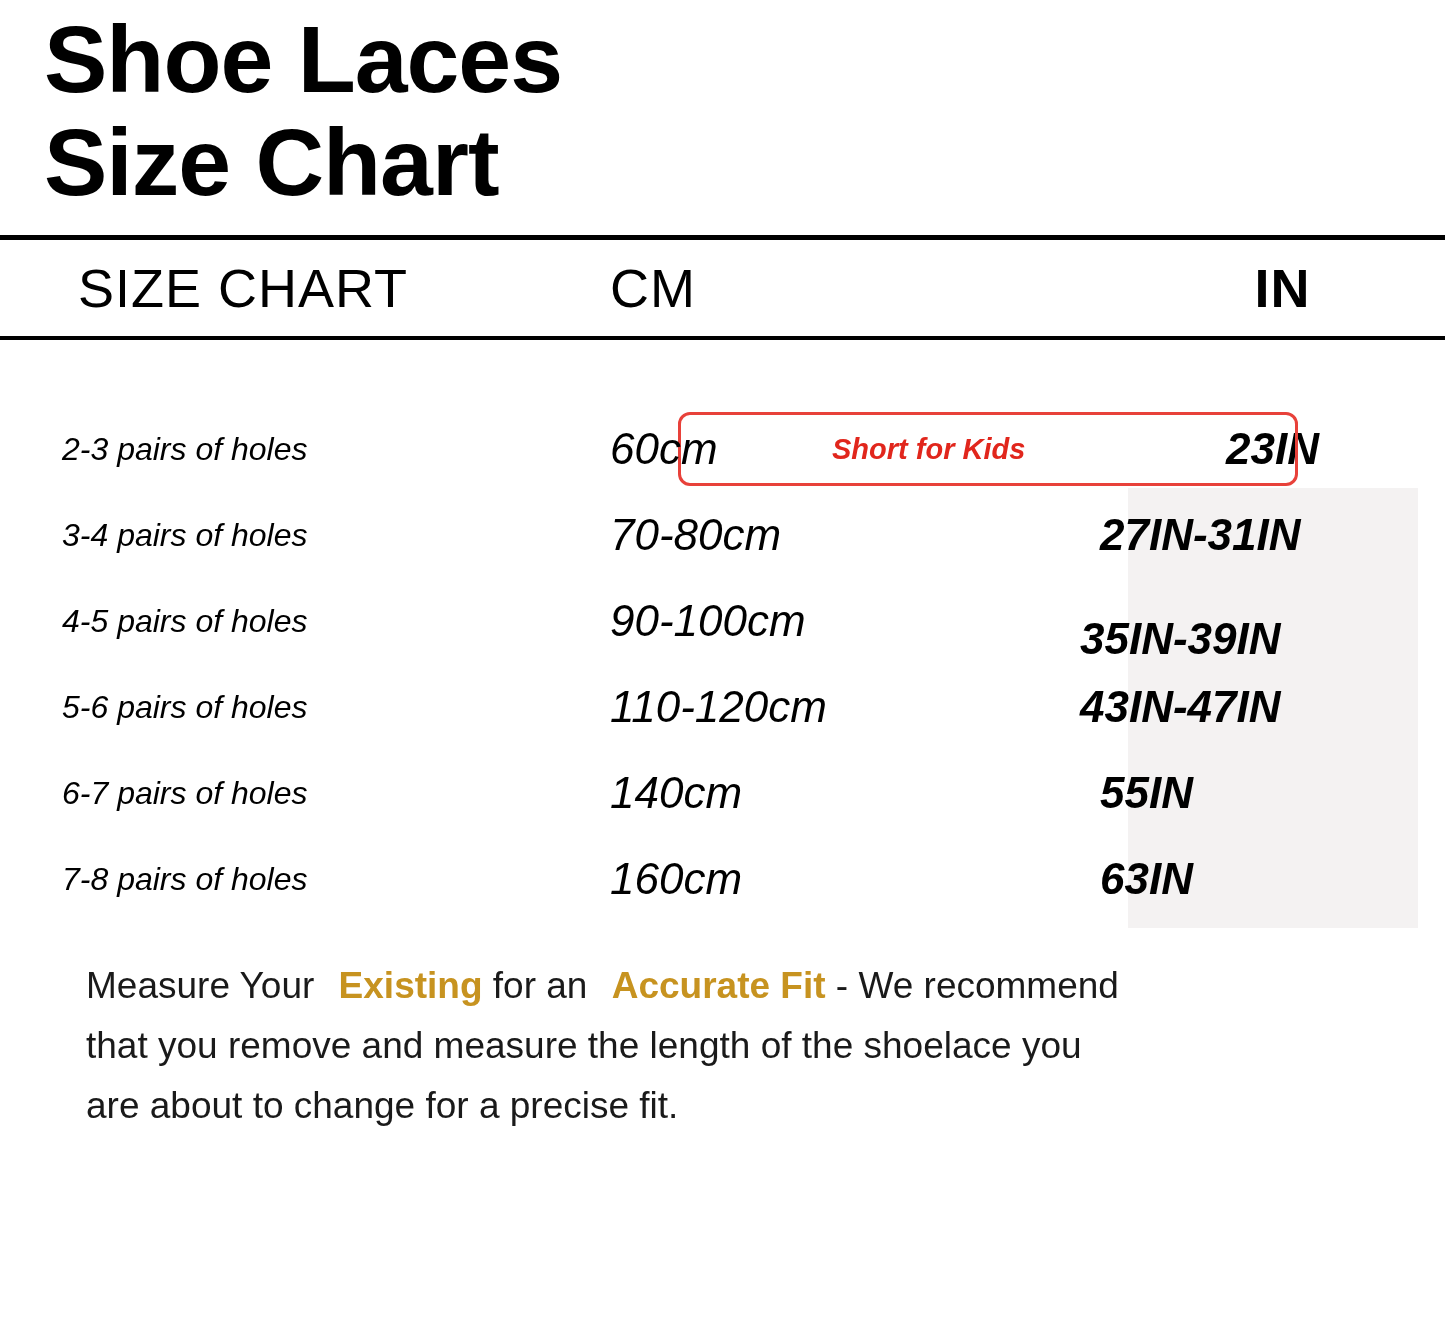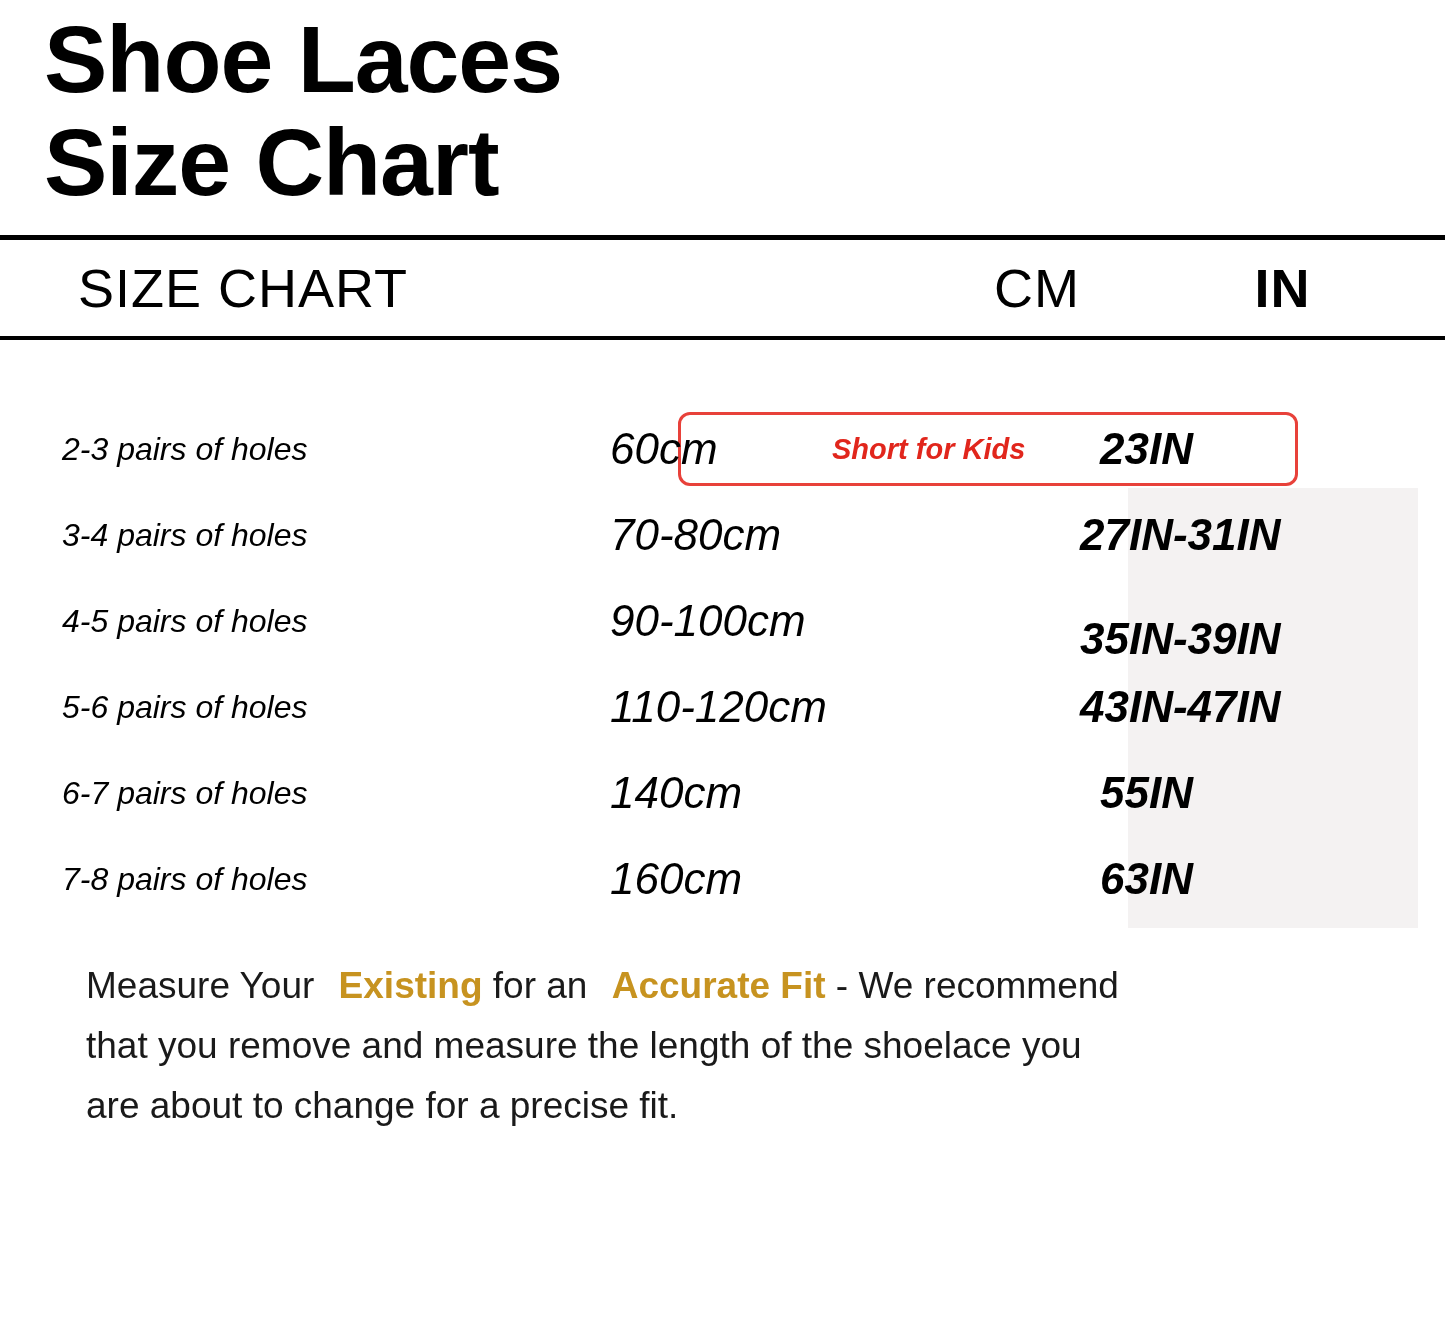--- a/index.html
+++ b/index.html
@@ -51,21 +51,20 @@
     padding-left: 78px;
     box-sizing: border-box;
     font-size: 54px;
     letter-spacing: 1px;
   }
   .h-col-2 {
     width: 470px;
     box-sizing: border-box;
     font-size: 54px;
     letter-spacing: 1px;
-    text-align: right;
   }
   .h-col-3 {
     flex: 1;
     box-sizing: border-box;
     font-size: 54px;
     letter-spacing: 1px;
     text-align: center;
     padding-left: 40px;
     font-weight: bold;
   }
@@ -102,21 +101,21 @@
     font-size: 44px;
     font-style: italic;
     font-weight: bold;
     white-space: nowrap;
     padding-left: 0;
     text-align: left;
   }
   .row .c-in { padding-left: 0; }
 
   
-  .in-pad-1 { padding-left: 20px !important; }
+  .in-pad-1 { padding-left: 20px !important; text-align: center; }
   .in-pad-2 { padding-left: 0px !important; }
   .in-pad-3 { padding-left: 0px !important; }
   .in-pad-4 { padding-left: 0px !important; }
   .in-pad-5 { padding-left: 20px !important; }
   .in-pad-6 { padding-left: 20px !important; }
 
   
   .row-highlight {
     position: absolute;
     left: 678px;
@@ -191,21 +190,21 @@
       </div>
       <div class="c-in in-pad-1">23IN</div>
     </div>
 
     <div class="row">
       <div class="shade" style="left:1128px;top:-4px;width:290px;height:96px;"></div>
       <div class="c-size">3-4 pairs of holes</div>
       <div class="c-cm">
         <span>70-80cm</span>
       </div>
-      <div class="c-in in-pad-2" style="position:relative;z-index:1;">27IN-31IN</div>
+      <div class="c-in in-pad-2" style="position:relative;z-index:1;margin-left:20px;">27IN-31IN</div>
     </div>
 
     <div class="row">
       <div class="shade" style="left:1128px;top:-4px;width:290px;height:96px;"></div>
       <div class="c-size">4-5 pairs of holes</div>
       <div class="c-cm">
         <span>90-100cm</span>
       </div>
       <div class="c-in in-pad-3" style="position:relative;z-index:1;margin-top:36px;">35IN-39IN</div>
     </div>

